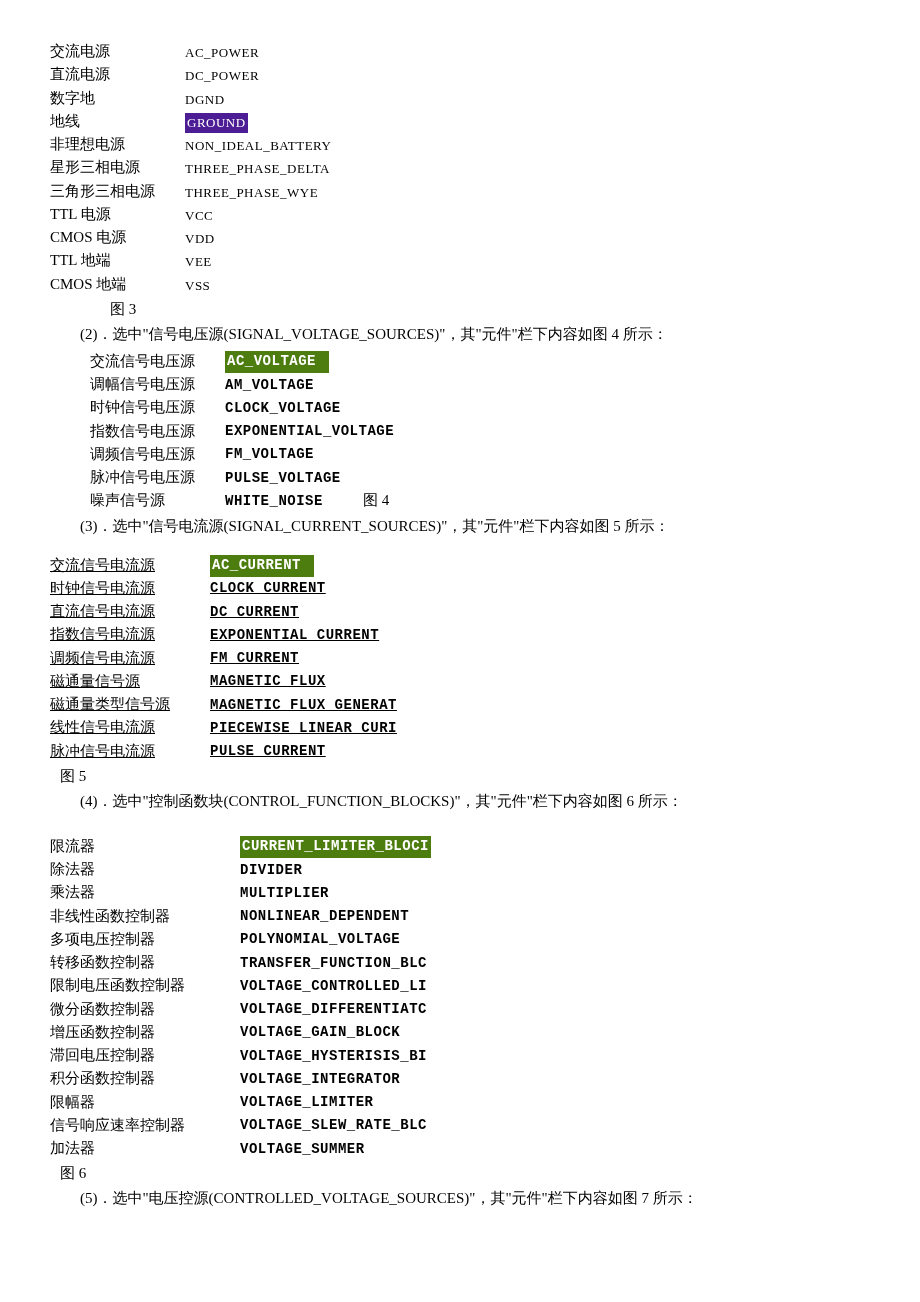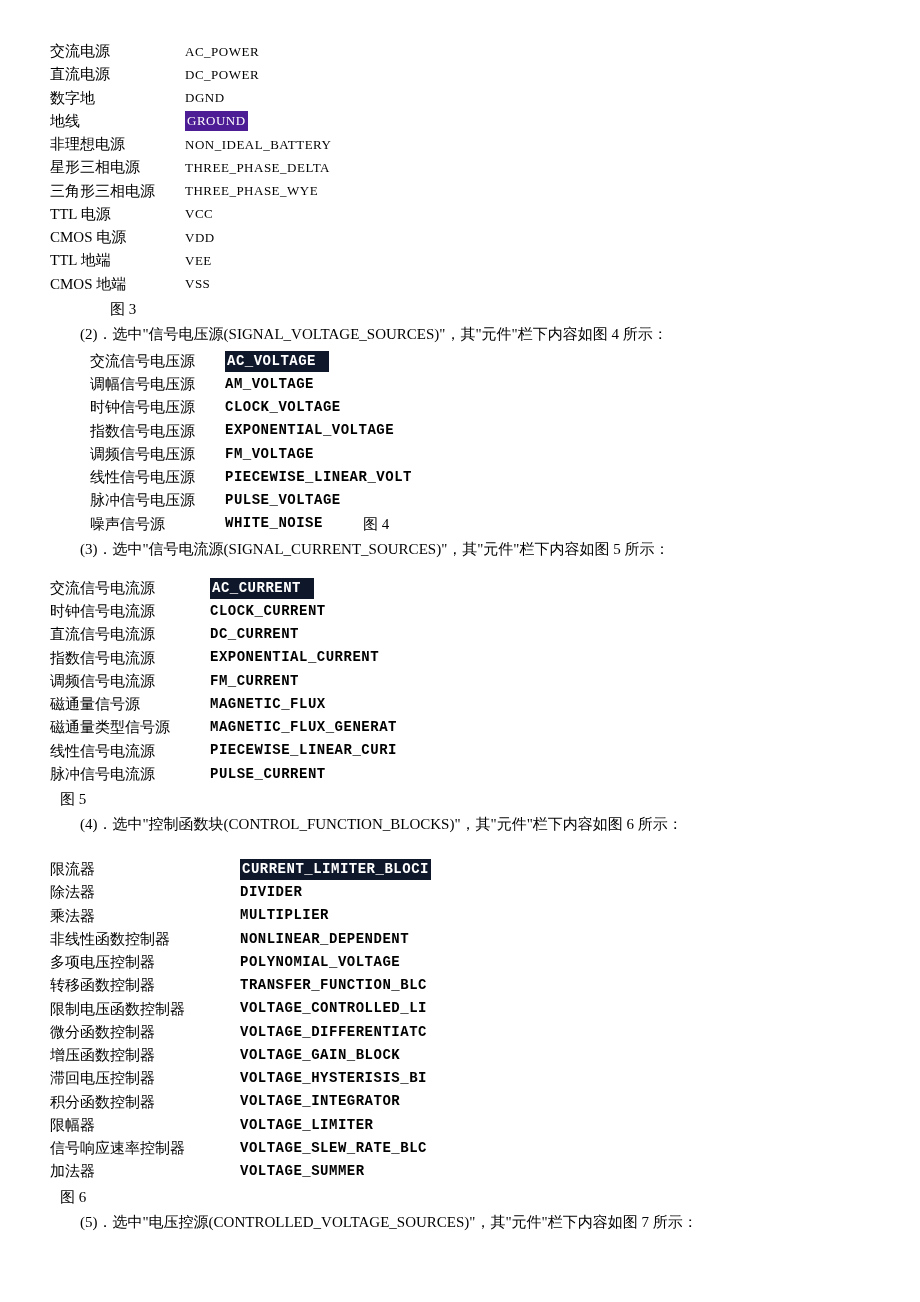--- a/index.html
+++ b/index.html
@@ -8,40 +8,40 @@
     font-family: "SimSun", "宋体", serif;
     font-size: 15px;
     background: #ffffff;
     color: #000;
     width: 920px;
     box-sizing: border-box;
   }
   .section { margin-bottom: 4px; }
   .row {
     display: flex;
-    align-items: center;
+    align-items: flex-end;
     line-height: 1.55;
   }
   .col-cn { flex: 0 0 160px; }
   .col-cn-narrow { flex: 0 0 135px; }
   .col-cn-wide { flex: 0 0 190px; font-family: Liberation Serif, serif; }
   .col-en {
     font-family: "Courier New", monospace;
     font-weight: bold;
     font-size: 14px;
     letter-spacing: 0.5px;
   }
   .col-en-serif {
     font-family: "Times New Roman", serif;
     font-weight: normal;
     font-size: 13px;
     letter-spacing: 0.5px;
   }
   .hl {
-    background: #0f172a;
+    background: #4d7c0f;
     color: #fff;
     padding: 0 2px;
     display: inline-block;
     min-width: 100px;
   }
   .hl-small {
     background: #4c1d95;
     color: #fff;
     padding: 0 2px;
     display: inline-block;
@@ -121,37 +121,33 @@
     </div>
     <div class="row">
       <div class="col-cn-narrow">指数信号电压源</div>
       <div class="col-en">EXPONENTIAL_VOLTAGE</div>
     </div>
     <div class="row">
       <div class="col-cn-narrow">调频信号电压源</div>
       <div class="col-en">FM_VOLTAGE</div>
     </div>
     <div class="row">
-      <div class="col-cn-narrow">线性信号电压源</div>
-      <div class="col-en">PIECEWISE_LINEAR_VOLT</div>
-    </div>
-    <div class="row">
       <div class="col-cn-narrow">脉冲信号电压源</div>
       <div class="col-en">PULSE_VOLTAGE</div>
     </div>
     <div class="row">
       <div class="col-cn-narrow">噪声信号源</div>
       <div class="col-en">WHITE_NOISE</div>
       <span class="fig4-right">图 4</span>
     </div>
   </div>
 
 <div class="para">(3)．选中"信号电流源(SIGNAL_CURRENT_SOURCES)"，其"元件"栏下内容如图 5 所示：</div>
 
-<div class="section indent-block-2" id="fig5-rows" style="margin-top:18px;">
+<div class="section indent-block-2" id="fig5-rows" style="margin-top:18px;text-decoration:underline;">
     <div class="row">
       <div class="col-cn">交流信号电流源</div>
       <div class="col-en"><span class="hl">AC_CURRENT</span></div>
     </div>
     <div class="row">
       <div class="col-cn">时钟信号电流源</div>
       <div class="col-en">CLOCK_CURRENT</div>
     </div>
     <div class="row">
       <div class="col-cn">直流信号电流源</div>

